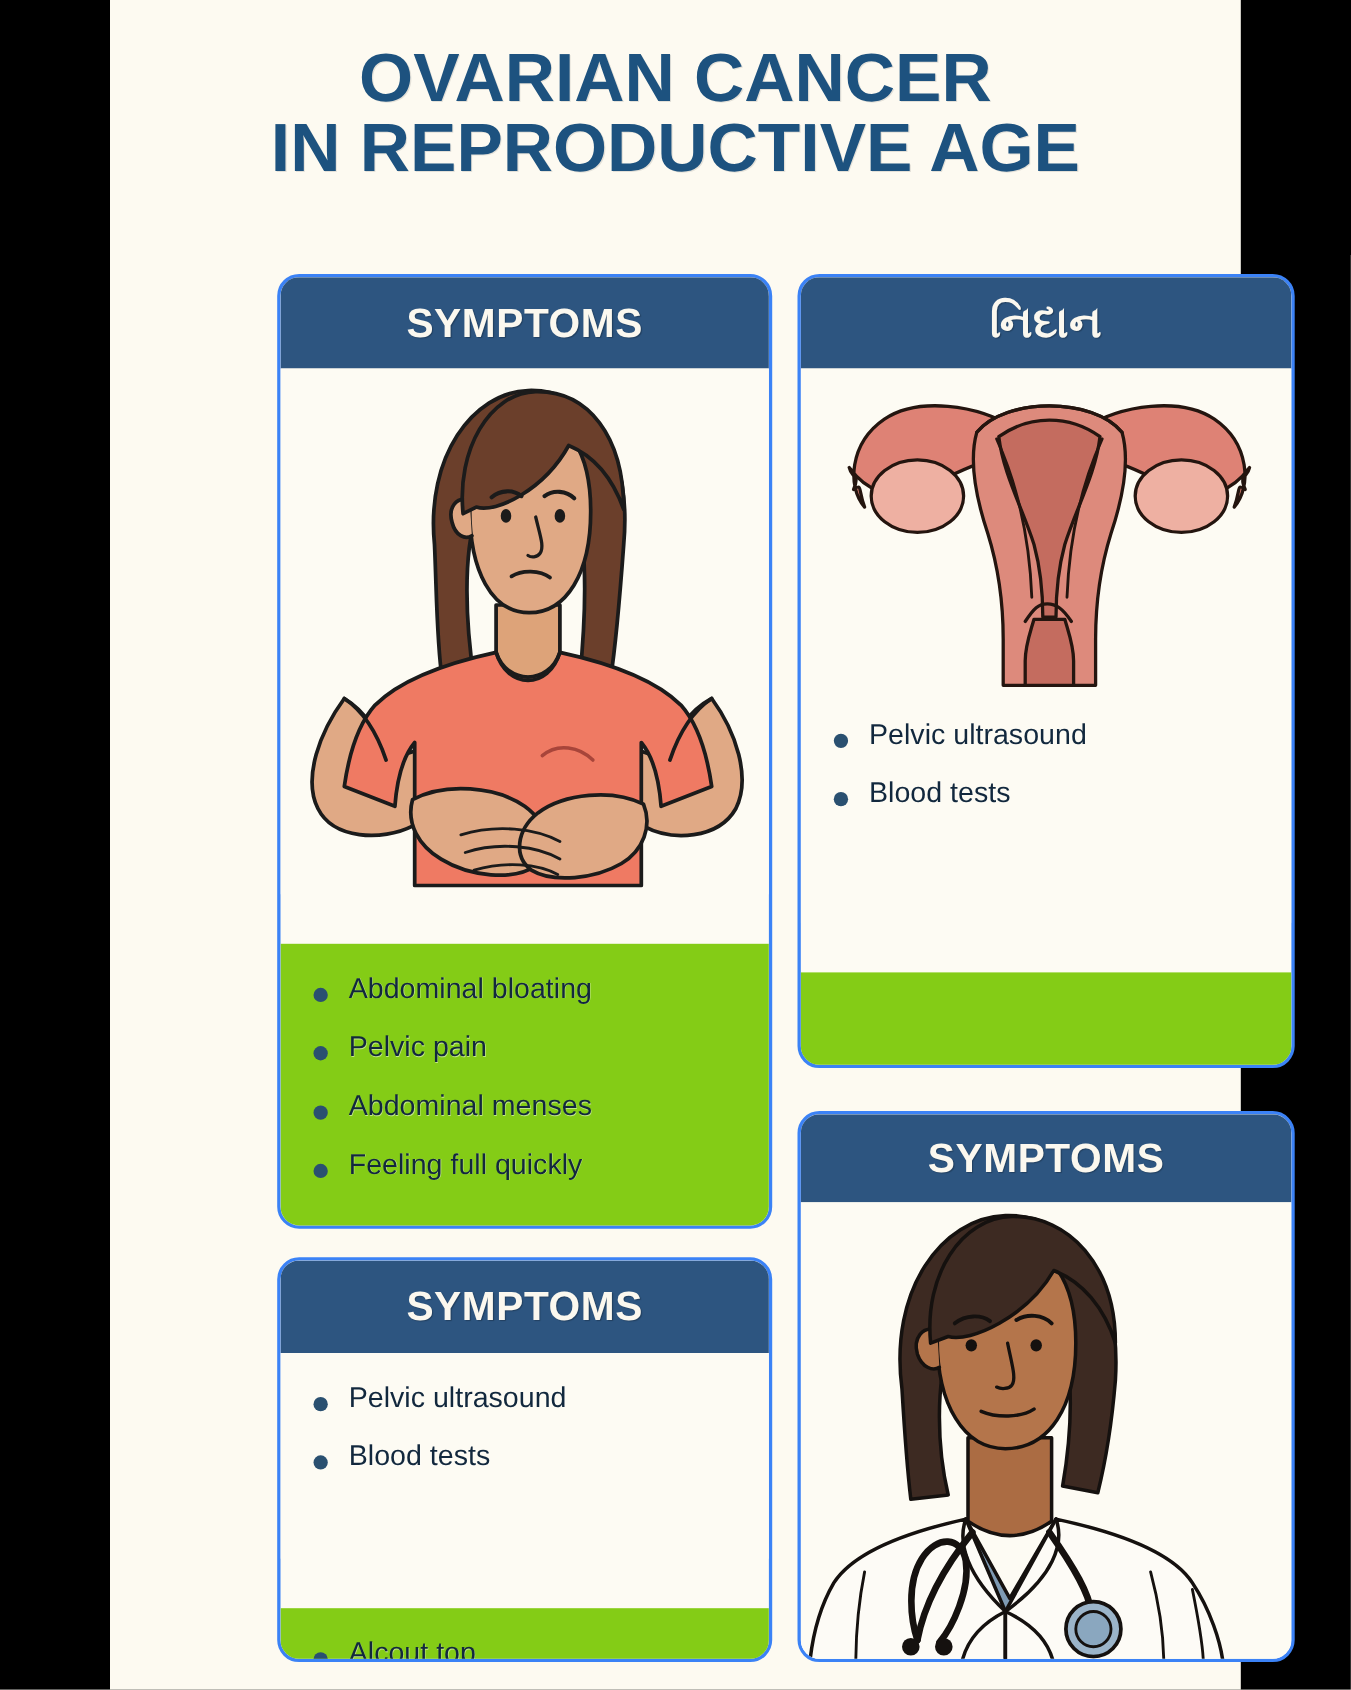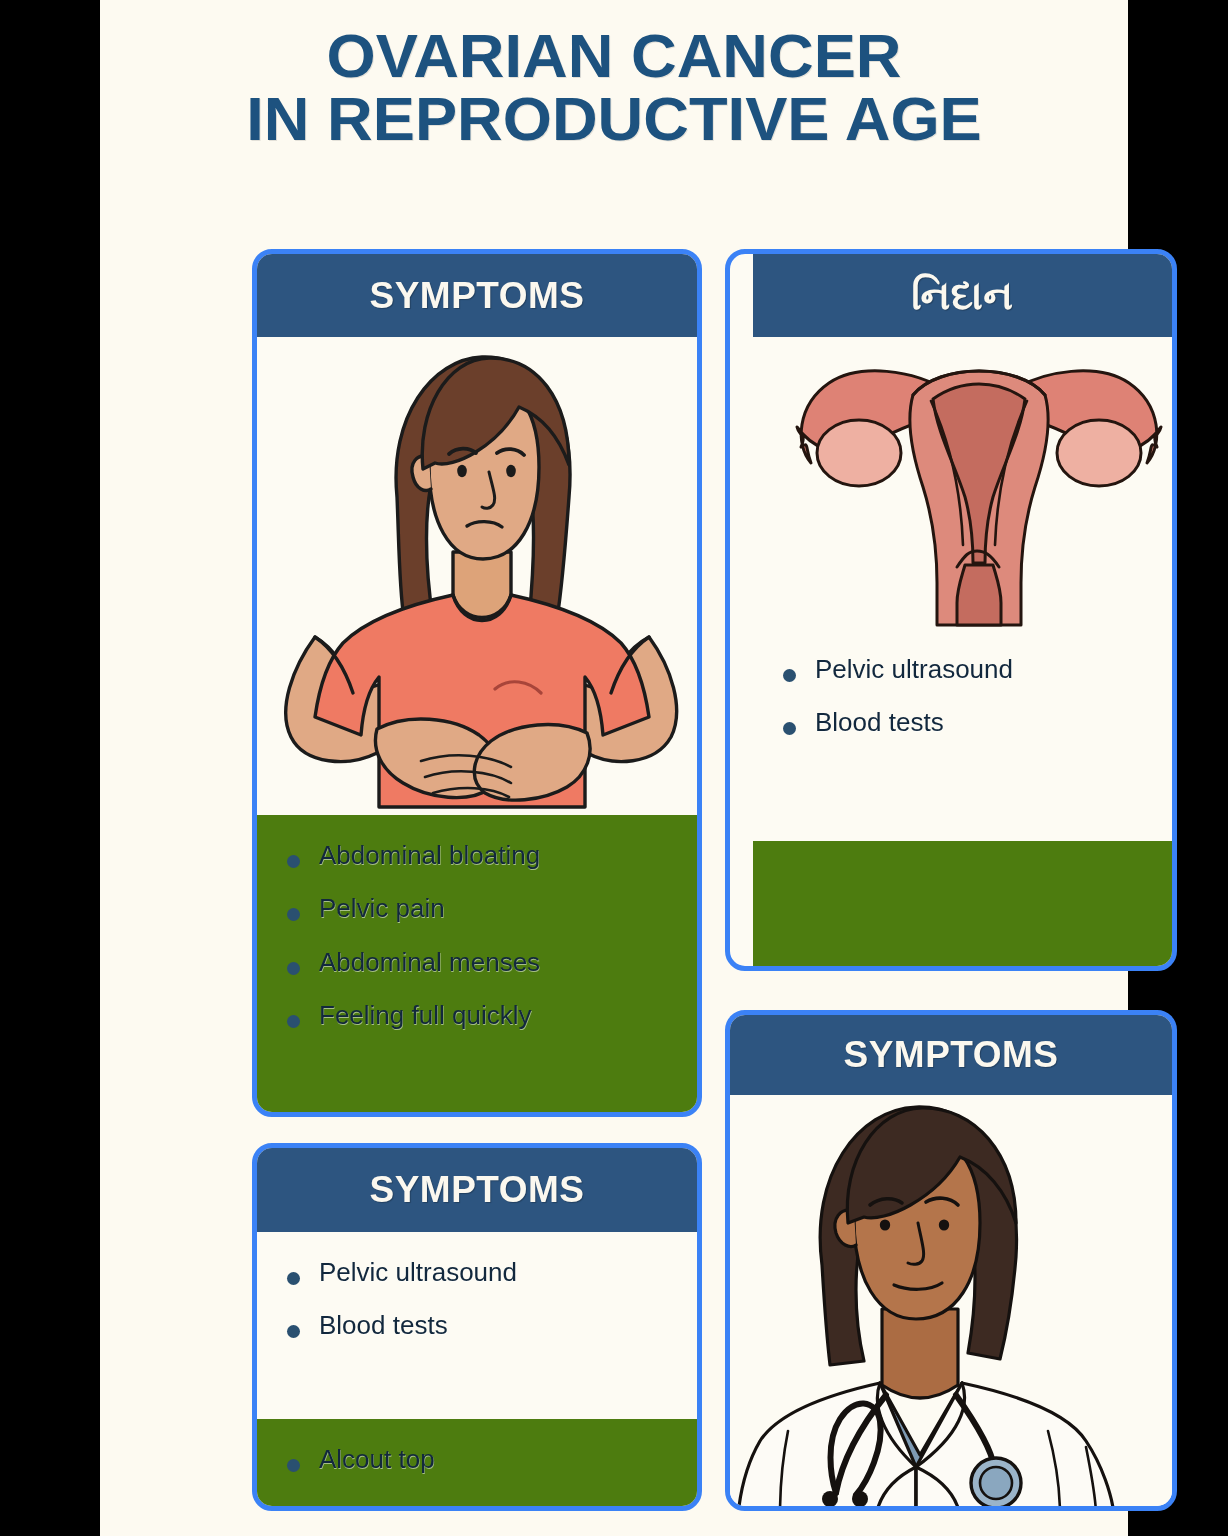--- a/index.html
+++ b/index.html
@@ -10,35 +10,35 @@
     overflow:hidden;
   }
   #poster{
     position:absolute;left:100px;top:0;
     width:1028px;height:1536px;
     background:#fdfaf1;
     box-sizing:border-box;
   }
   
   #title{
-    position:absolute;left:0;top:24px;width:1028px;
+    position:absolute;left:0;top:40px;width:1028px;
     text-align:center;
     color:#1d527f;
     font-weight:bold;
     font-size:62px;
     line-height:1.02;
     letter-spacing:0px;
     text-shadow:1px 1px 0 rgba(0,0,0,.10);
   }
   #title .l{display:block;transform:scaleX(1.02);}
   #title .l2{font-size:62px;}
   
   .card{
     position:absolute;
-    border:5px solid #3b82f6;
+    border:3px solid #3b82f6;
     border-radius:20px;
     background:#fdfbf3;
     overflow:hidden;
     box-sizing:border-box;
   }
   .card-head{
     background:#2d5580;
     color:#fbf8ef;
     font-weight:bold;
     text-align:center;
@@ -66,29 +66,29 @@
     padding:10px 0;
     text-shadow:0.5px 0.5px 0 rgba(255,255,255,.5);
   }
   .bullets li .dot{
     width:13px;height:13px;border-radius:50%;
     background:#2a5070;
     flex:0 0 13px;
     margin:16px 19px 0 0;
   }
   .pane-cream{background:#fdfbf3;}
-  .pane-blue{background:#4d7c0f;}
+  .pane-blue{background:#84cc16;margin-top:45px;}
 
   
   #card-symptoms{left:152px;top:249px;width:450px;height:868px;}
   #card-symptoms .card-head{height:83px;}
   #card-symptoms .art{height:478px;}
   #card-symptoms .pane-blue{height:305px;}
 
-  #card-nidan{left:625px;top:249px;width:452px;height:722px;padding-left:23px;}
+  #card-nidan{left:625px;top:249px;width:452px;height:722px;}
   #card-nidan .card-head{height:83px;}
   #card-nidan .art{height:292px;}
   #card-nidan .list-cream{height:212px;}
   #card-nidan .pane-blue{height:133px;}
 
   #card-diagnosis{left:152px;top:1143px;width:450px;height:368px;}
   #card-diagnosis .card-head{height:84px;}
   #card-diagnosis .list-cream{height:187px;}
   #card-diagnosis .pane-blue{height:96px;}
 

